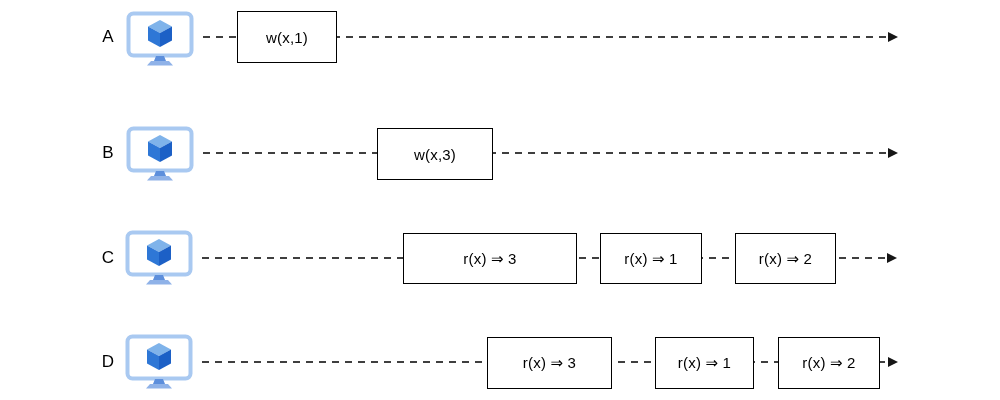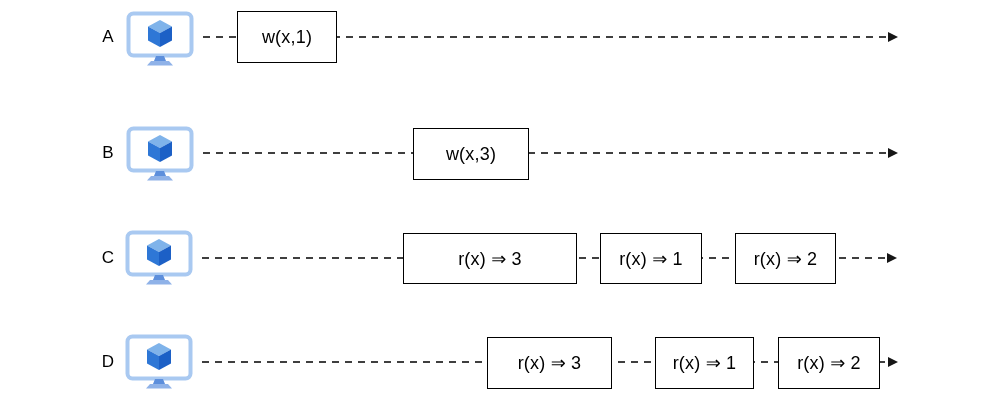--- a/index.html
+++ b/index.html
@@ -17,21 +17,21 @@
     background:repeating-linear-gradient(90deg,#3f3f3f 0 7px,transparent 7px 13px);
   }
   .arrowhead{
     position:absolute;width:0;height:0;
     border-top:5px solid transparent;border-bottom:5px solid transparent;
     border-left:10px solid #161616;
   }
   .op-box{
     position:absolute;background:#ffffff;border:1.6px solid #000;
     display:flex;align-items:center;justify-content:center;
-    font-size:18px;letter-spacing:0.2px;box-sizing:border-box;
+    font-size:15px;letter-spacing:0.2px;box-sizing:border-box;
   }
 </style>
 </head>
 <body>
 
 <div class="canvas">
 
   <div class="row-label" style="left:96px;top:26px;">A</div>
   <svg class="machine-icon" style="left:126px;top:11px;" viewBox="0 0 68 56">
     <rect x="2.5" y="2.5" width="63" height="42" rx="5" fill="#ffffff" stroke="#a9c9f1" stroke-width="4"></rect>
@@ -51,21 +51,21 @@
   <svg class="machine-icon" style="left:126px;top:126px;" viewBox="0 0 68 56">
     <rect x="2.5" y="2.5" width="63" height="42" rx="5" fill="#ffffff" stroke="#a9c9f1" stroke-width="4"></rect>
     <polygon points="34,9 46,15.5 34,22 22,15.5" fill="#7fb3ea"></polygon>
     <polygon points="22,15.5 34,22 34,36 22,29.5" fill="#2e77d6"></polygon>
     <polygon points="46,15.5 46,29.5 34,36 34,22" fill="#1c60c6"></polygon>
     <polygon points="30,45 38,45 40,50 28,50" fill="#5d8fdc"></polygon>
     <polygon points="25,50 43,50 47,54.5 21,54.5" fill="#8fb2e8"></polygon>
   </svg>
   <div class="dash-line" style="left:203px;top:152px;width:684px;"></div>
   <div class="arrowhead" style="left:888px;top:148px;"></div>
-  <div class="op-box" style="left:377px;top:128px;width:116px;height:52px;margin-left:36px;">
+  <div class="op-box" style="left:377px;top:128px;width:116px;height:52px;">
     <span>w(x,3)</span>
   </div>
 
   <div class="row-label" style="left:96px;top:247px;">C</div>
   <svg class="machine-icon" style="left:125px;top:230px;" viewBox="0 0 68 56">
     <rect x="2.5" y="2.5" width="63" height="42" rx="5" fill="#ffffff" stroke="#a9c9f1" stroke-width="4"></rect>
     <polygon points="34,9 46,15.5 34,22 22,15.5" fill="#7fb3ea"></polygon>
     <polygon points="22,15.5 34,22 34,36 22,29.5" fill="#2e77d6"></polygon>
     <polygon points="46,15.5 46,29.5 34,36 34,22" fill="#1c60c6"></polygon>
     <polygon points="30,45 38,45 40,50 28,50" fill="#5d8fdc"></polygon>

